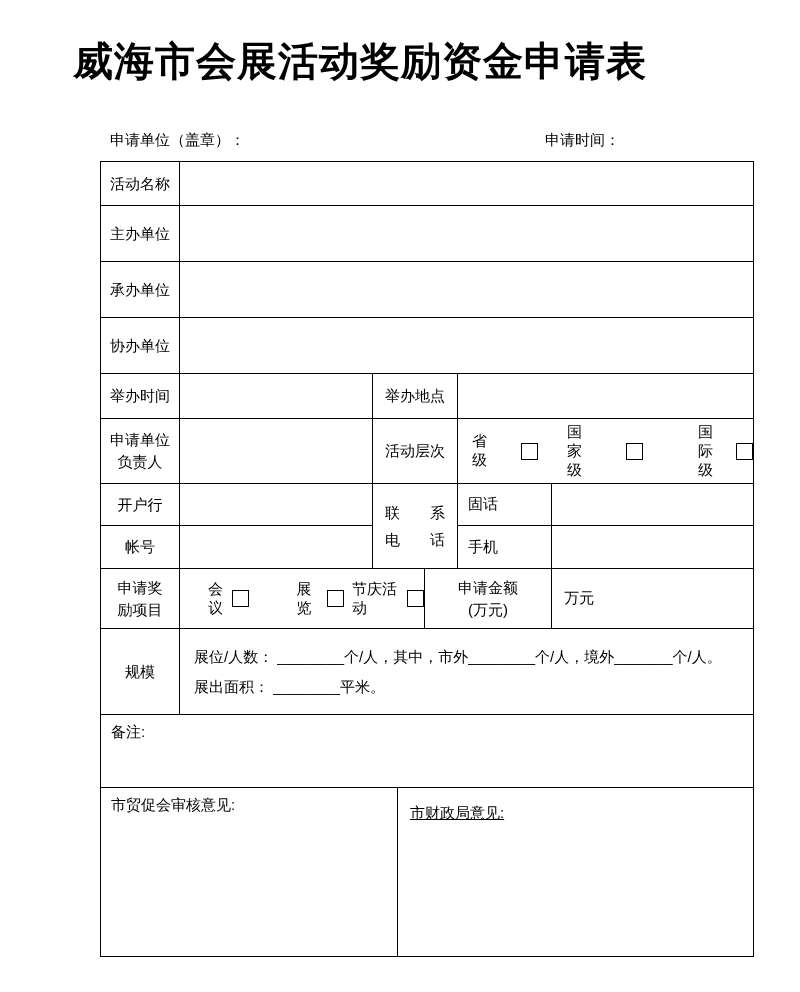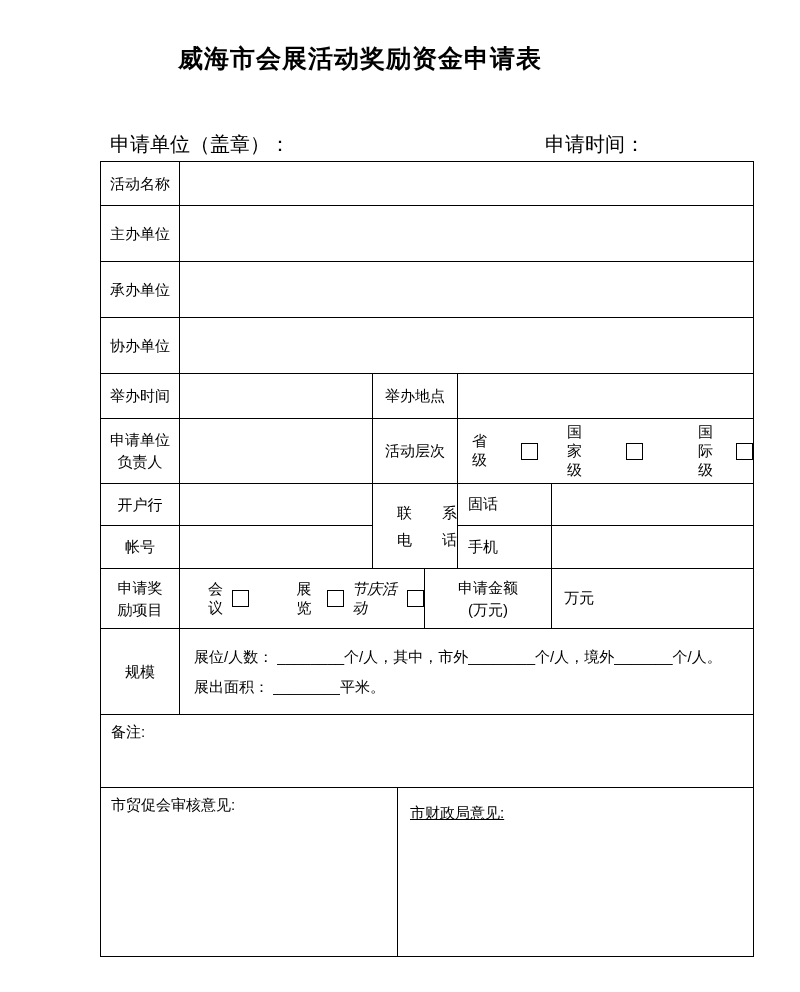--- a/index.html
+++ b/index.html
@@ -1,24 +1,24 @@
 <!DOCTYPE html>
 <html><head>
 <meta charset="utf-8">
 <style>
   html,body{margin:0;padding:0;}
   body{
     width:800px;height:992px;position:relative;background:#ffffff;
     font-family:"Liberation Sans","DejaVu Sans",sans-serif;color:#000;
   }
   .page-title{
-    position:absolute;top:42px;left:0;width:720px;text-align:center;
-    font-size:25px;font-weight:bold;letter-spacing:1px;
+    position:absolute;top:34px;left:0;width:720px;text-align:center;
+    font-size:40px;font-weight:bold;letter-spacing:1px;
   }
-  .hdr-label{position:absolute;top:131px;font-size:20px;text-align:center;}
+  .hdr-label{position:absolute;top:131px;font-size:15px;text-align:center;}
   .hdr-applicant{left:110px;}
   .hdr-time{left:545px;}
   table.form{
     position:absolute;left:100px;top:161px;border-collapse:collapse;table-layout:fixed;
   }
   td{
     border:1px solid #000;font-size:15px;padding:0;vertical-align:middle;
     overflow:hidden;background:#fff;
   }
   .lbl{text-align:center;line-height:20px;}
@@ -31,22 +31,22 @@
   .level-row{padding-left:14px;gap:20px;}
   .level-row .o1{margin-right:14px;}
   .level-row .b1{margin-right:9px;}
   .level-row .o2{margin-right:24px;}
   .level-row .b2{margin-right:9px;}
   .level-row .o3{margin-right:3px;margin-left:26px;}
   .award-row{padding-left:28px;}
   .award-row .b1{margin-right:16px;}
   .award-row .o2{margin-right:7px;margin-left:32px;}
   .award-row .b2{margin-right:8px;}
-  .award-row .o3{margin-right:8px;font-style:italic;}
-  .contact-cell div{text-align:right;line-height:27px;}
+  .award-row .o3{margin-right:8px;}
+  .contact-cell div{text-align:center;line-height:27px;}
   .scale-cell{vertical-align:middle;padding-left:14px;}
   .scale-cell .line1{line-height:22px;}
   .scale-cell .line2{line-height:22px;margin-top:8px;}
   .top-cell{vertical-align:top;padding:8px 10px;}
   .finance-cell{vertical-align:top;padding:16px 12px;text-decoration:underline;}
   
   .r1{height:44px}.r2{height:56px}.r3{height:56px}.r4{height:56px}
   .r5{height:45px}.r6{height:65px}.r7{height:42px}.r8{height:43px}
   .r9{height:60px}.r10{height:86px}.r11{height:73px}.r12{height:169px}
 </style>

